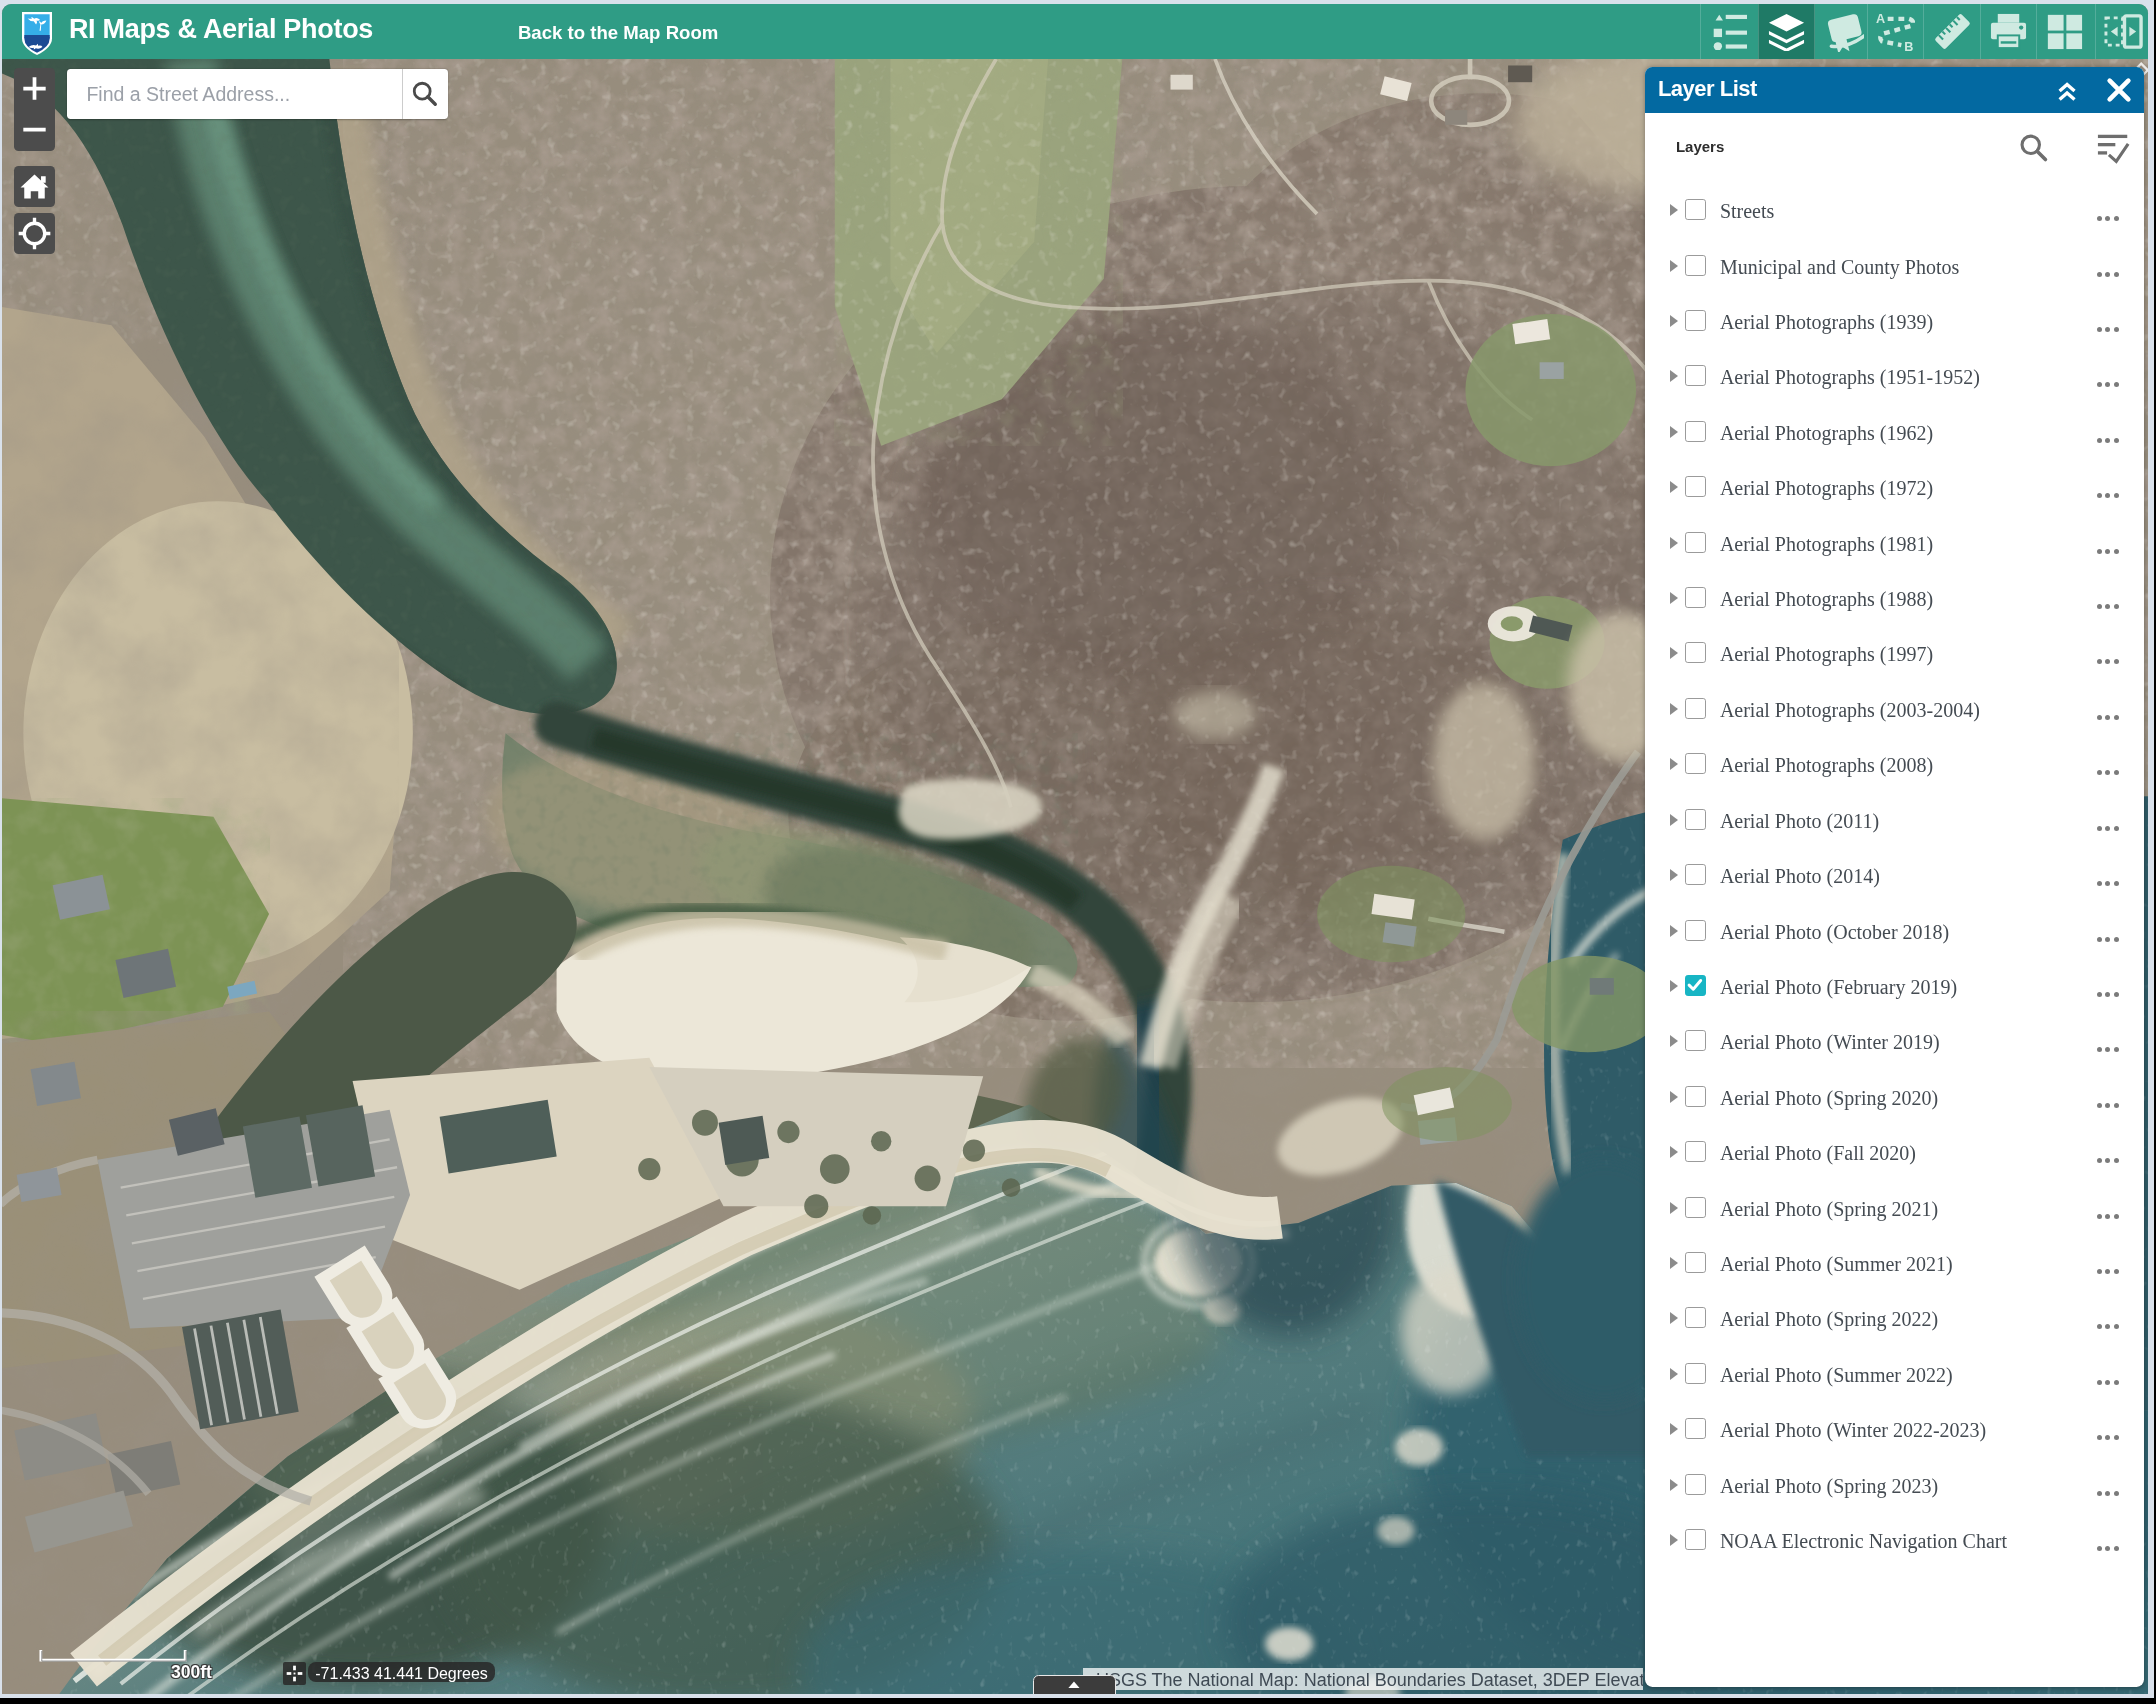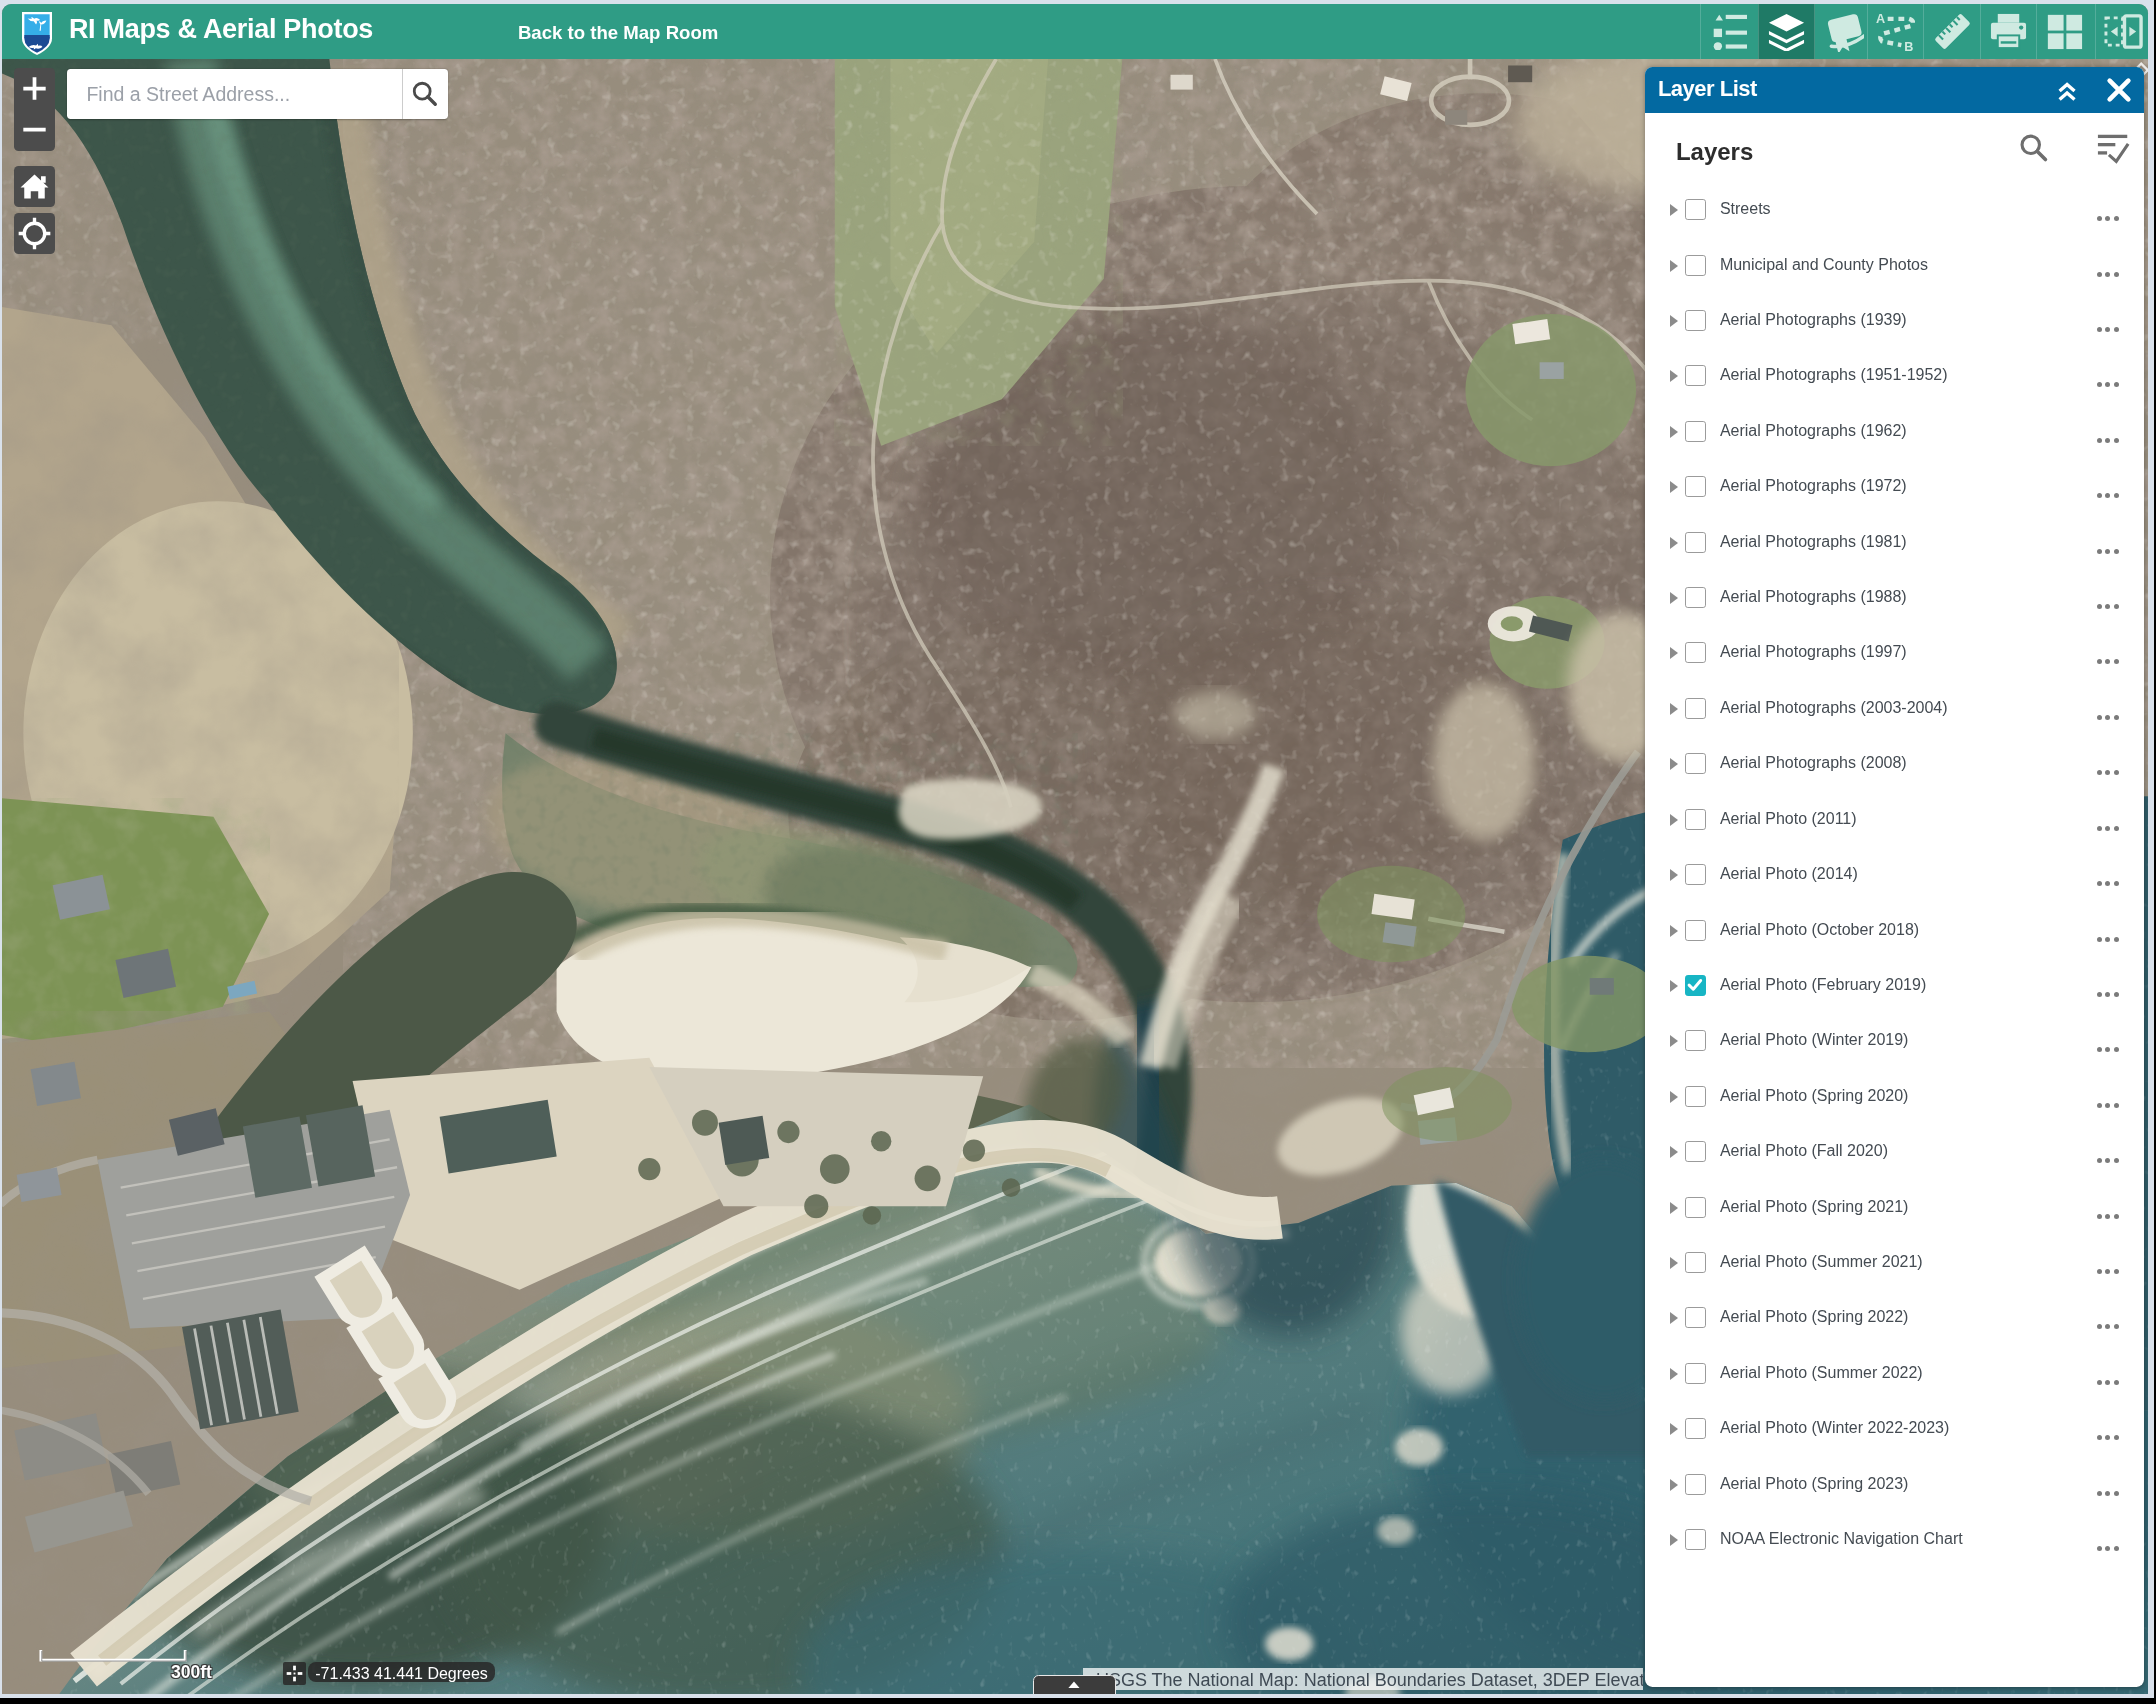--- a/index.html
+++ b/index.html
@@ -15,26 +15,26 @@
   .icell.active { background:#1f7a66; }
   #map { position:absolute; left:0; top:55px; width:2146px; height:1635px; }
   .zoombox { position:absolute; left:12.5px; top:64px; width:41px; height:83px; background:#4c4c4c; border-radius:4.6px; z-index:20;}
   .sqbtn { position:absolute; left:12.5px; width:41px; height:41px; background:#4c4c4c; border-radius:4.6px; z-index:20;}
   #searchbox { position:absolute; left:65px; top:65px; width:381px; height:50px; background:#fff; border-radius:3.7px; z-index:20; box-shadow:0 0.9px 1.9px rgba(0,0,0,0.3);}
   #searchbox .ph { position:absolute; left:19.5px; top:14px; color:#9ba0a8; font-size:19.5px; }
   #searchbox .sep { position:absolute; left:335px; top:0; width:0.9px; height:50px; background:#ccc; }
   #panel { position:absolute; left:1643px; top:63px; width:499px; height:1620px; background:#fff; border-radius:7.4px; box-shadow:0 0.9px 5.6px rgba(0,0,0,0.35); z-index:40; overflow:hidden;}
   #panel .phdr { position:absolute; left:0; top:0; width:499px; height:46px; background:#0369a1; }
   #panel .phdr .t { position:absolute; left:13px; top:9.3px; color:#fff; font-size:22px; font-weight:700; letter-spacing:-0.5px;}
-  #panel .layers { position:absolute; left:31px; top:71px; color:#2d2d2d; font-size:24px; font-weight:700; }
+  #panel .layers { position:absolute; left:31px; top:71px; color:#2d2d2d; font-size:15px; font-weight:700; }
   .lrow { position:absolute; left:0; width:499px; height:55px; }
   .lrow .arr { position:absolute; left:25px; top:50%; margin-top:-6.5px; width:0; height:0; border-left:8.3px solid #8b8b8b; border-top:6.5px solid transparent; border-bottom:6.5px solid transparent; }
   .lrow .cb { position:absolute; left:40px; top:50%; margin-top:-11px; width:21.3px; height:21.3px; border:1.9px solid #9b9b9b; border-radius:2.8px; background:#fff; }
   .lrow .cb.on { border-color:#17b5c4; background:#17b5c4; }
-  .lrow .lbl { position:absolute; left:75px; top:50%; margin-top:-10.2px; color:#444b52; font-size:16px; }
+  .lrow .lbl { position:absolute; left:75px; top:50%; margin-top:-10.2px; color:#444b52; font-size:20px;font-family:Liberation Serif, serif; }
   .lrow .dots { position:absolute; left:452px; top:50%; margin-top:-2.8px; }
   .dots i { display:inline-block; width:5.1px; height:5.1px; border-radius:50%; background:#7b7b7b; margin-right:3.3px; }
   
   #scalebar { position:absolute; left:37px; top:1644px; z-index:20; }
   #scalelbl { position:absolute; left:169px; top:1658px; z-index:20; color:#fff; font-size:17.6px; font-weight:700;
       text-shadow:-0.9px -0.9px 0 #3a3a3a, 0.9px -0.9px 0 #3a3a3a, -0.9px 0.9px 0 #3a3a3a, 0.9px 0.9px 0 #3a3a3a; }
   #coord { position:absolute; left:281px; top:1658px; z-index:20; height:23px; }
   #coord .ic { position:absolute; left:0; top:0; width:23px; height:23px; background:rgba(40,40,40,0.85); border-radius:1.9px;}
   #coord .tx { position:absolute; left:25px; top:0; height:20px; line-height:23px; padding:0 7.4px; background:rgba(40,40,40,0.85); color:#fff; font-size:16px; white-space:nowrap; border-radius:8px;}
   #attr { position:absolute; left:1081px; top:1664px; width:560px; height:22px; background:rgba(255,255,255,0.75); z-index:19; overflow:hidden;}

